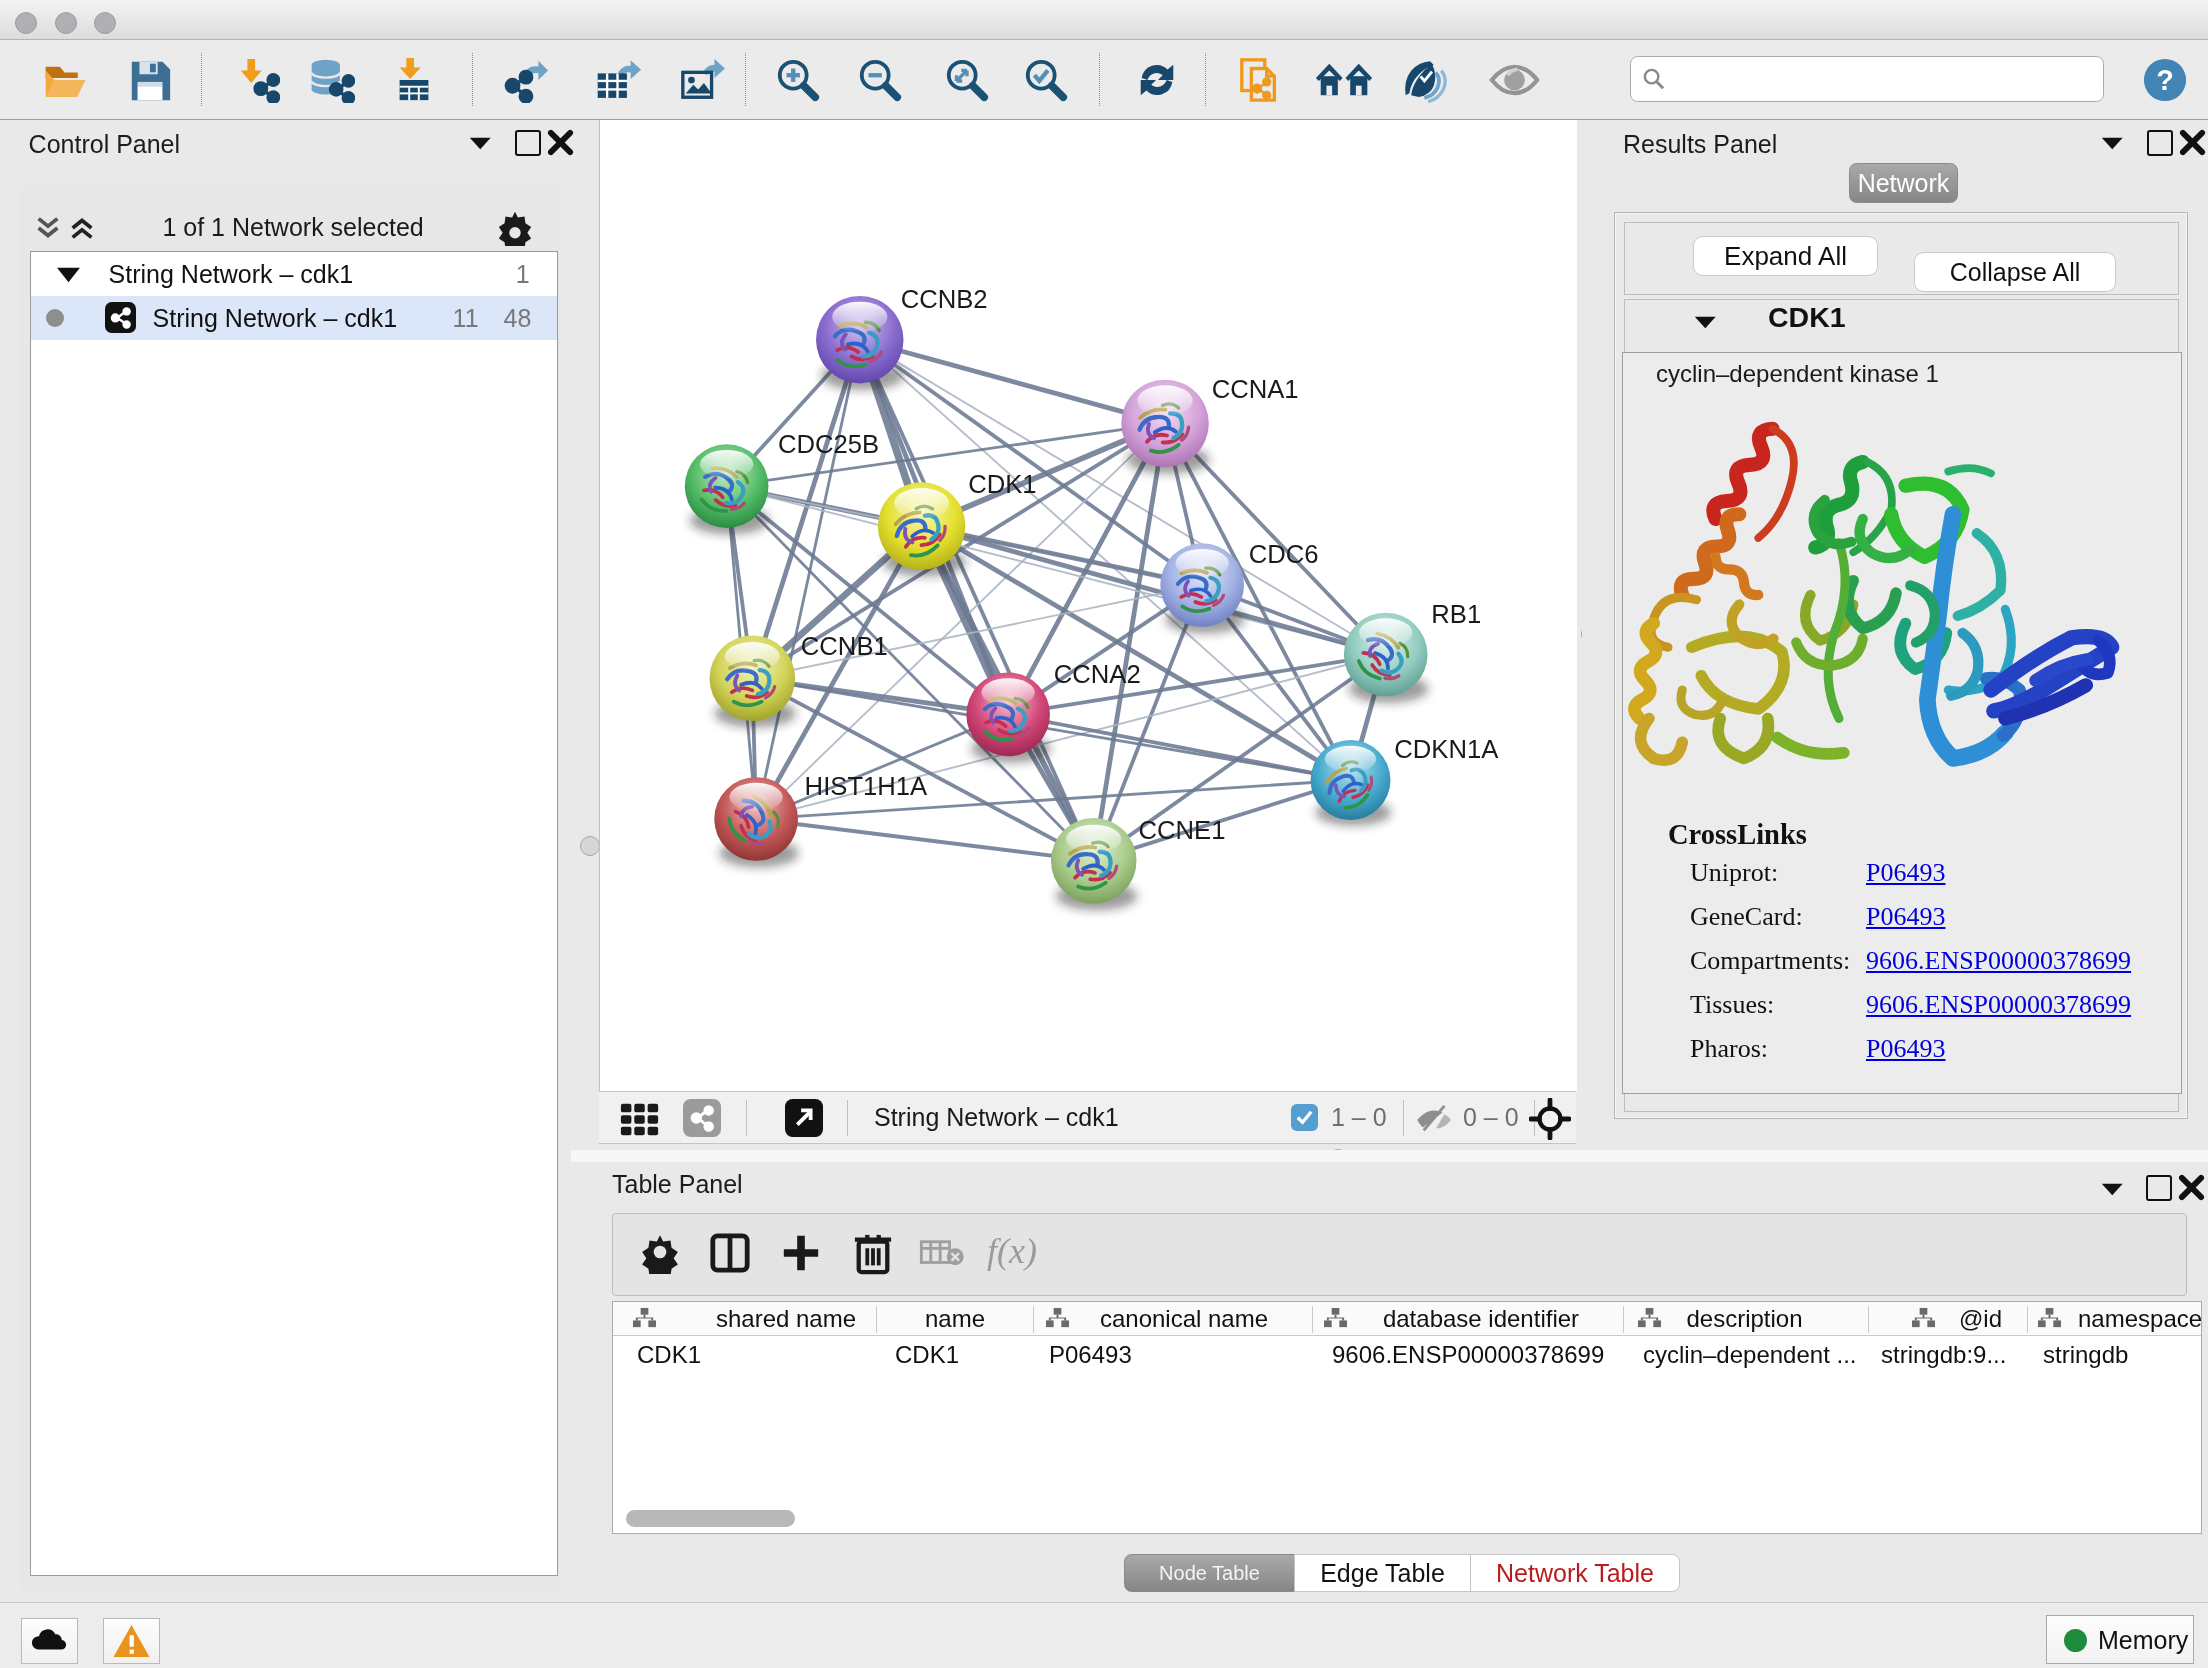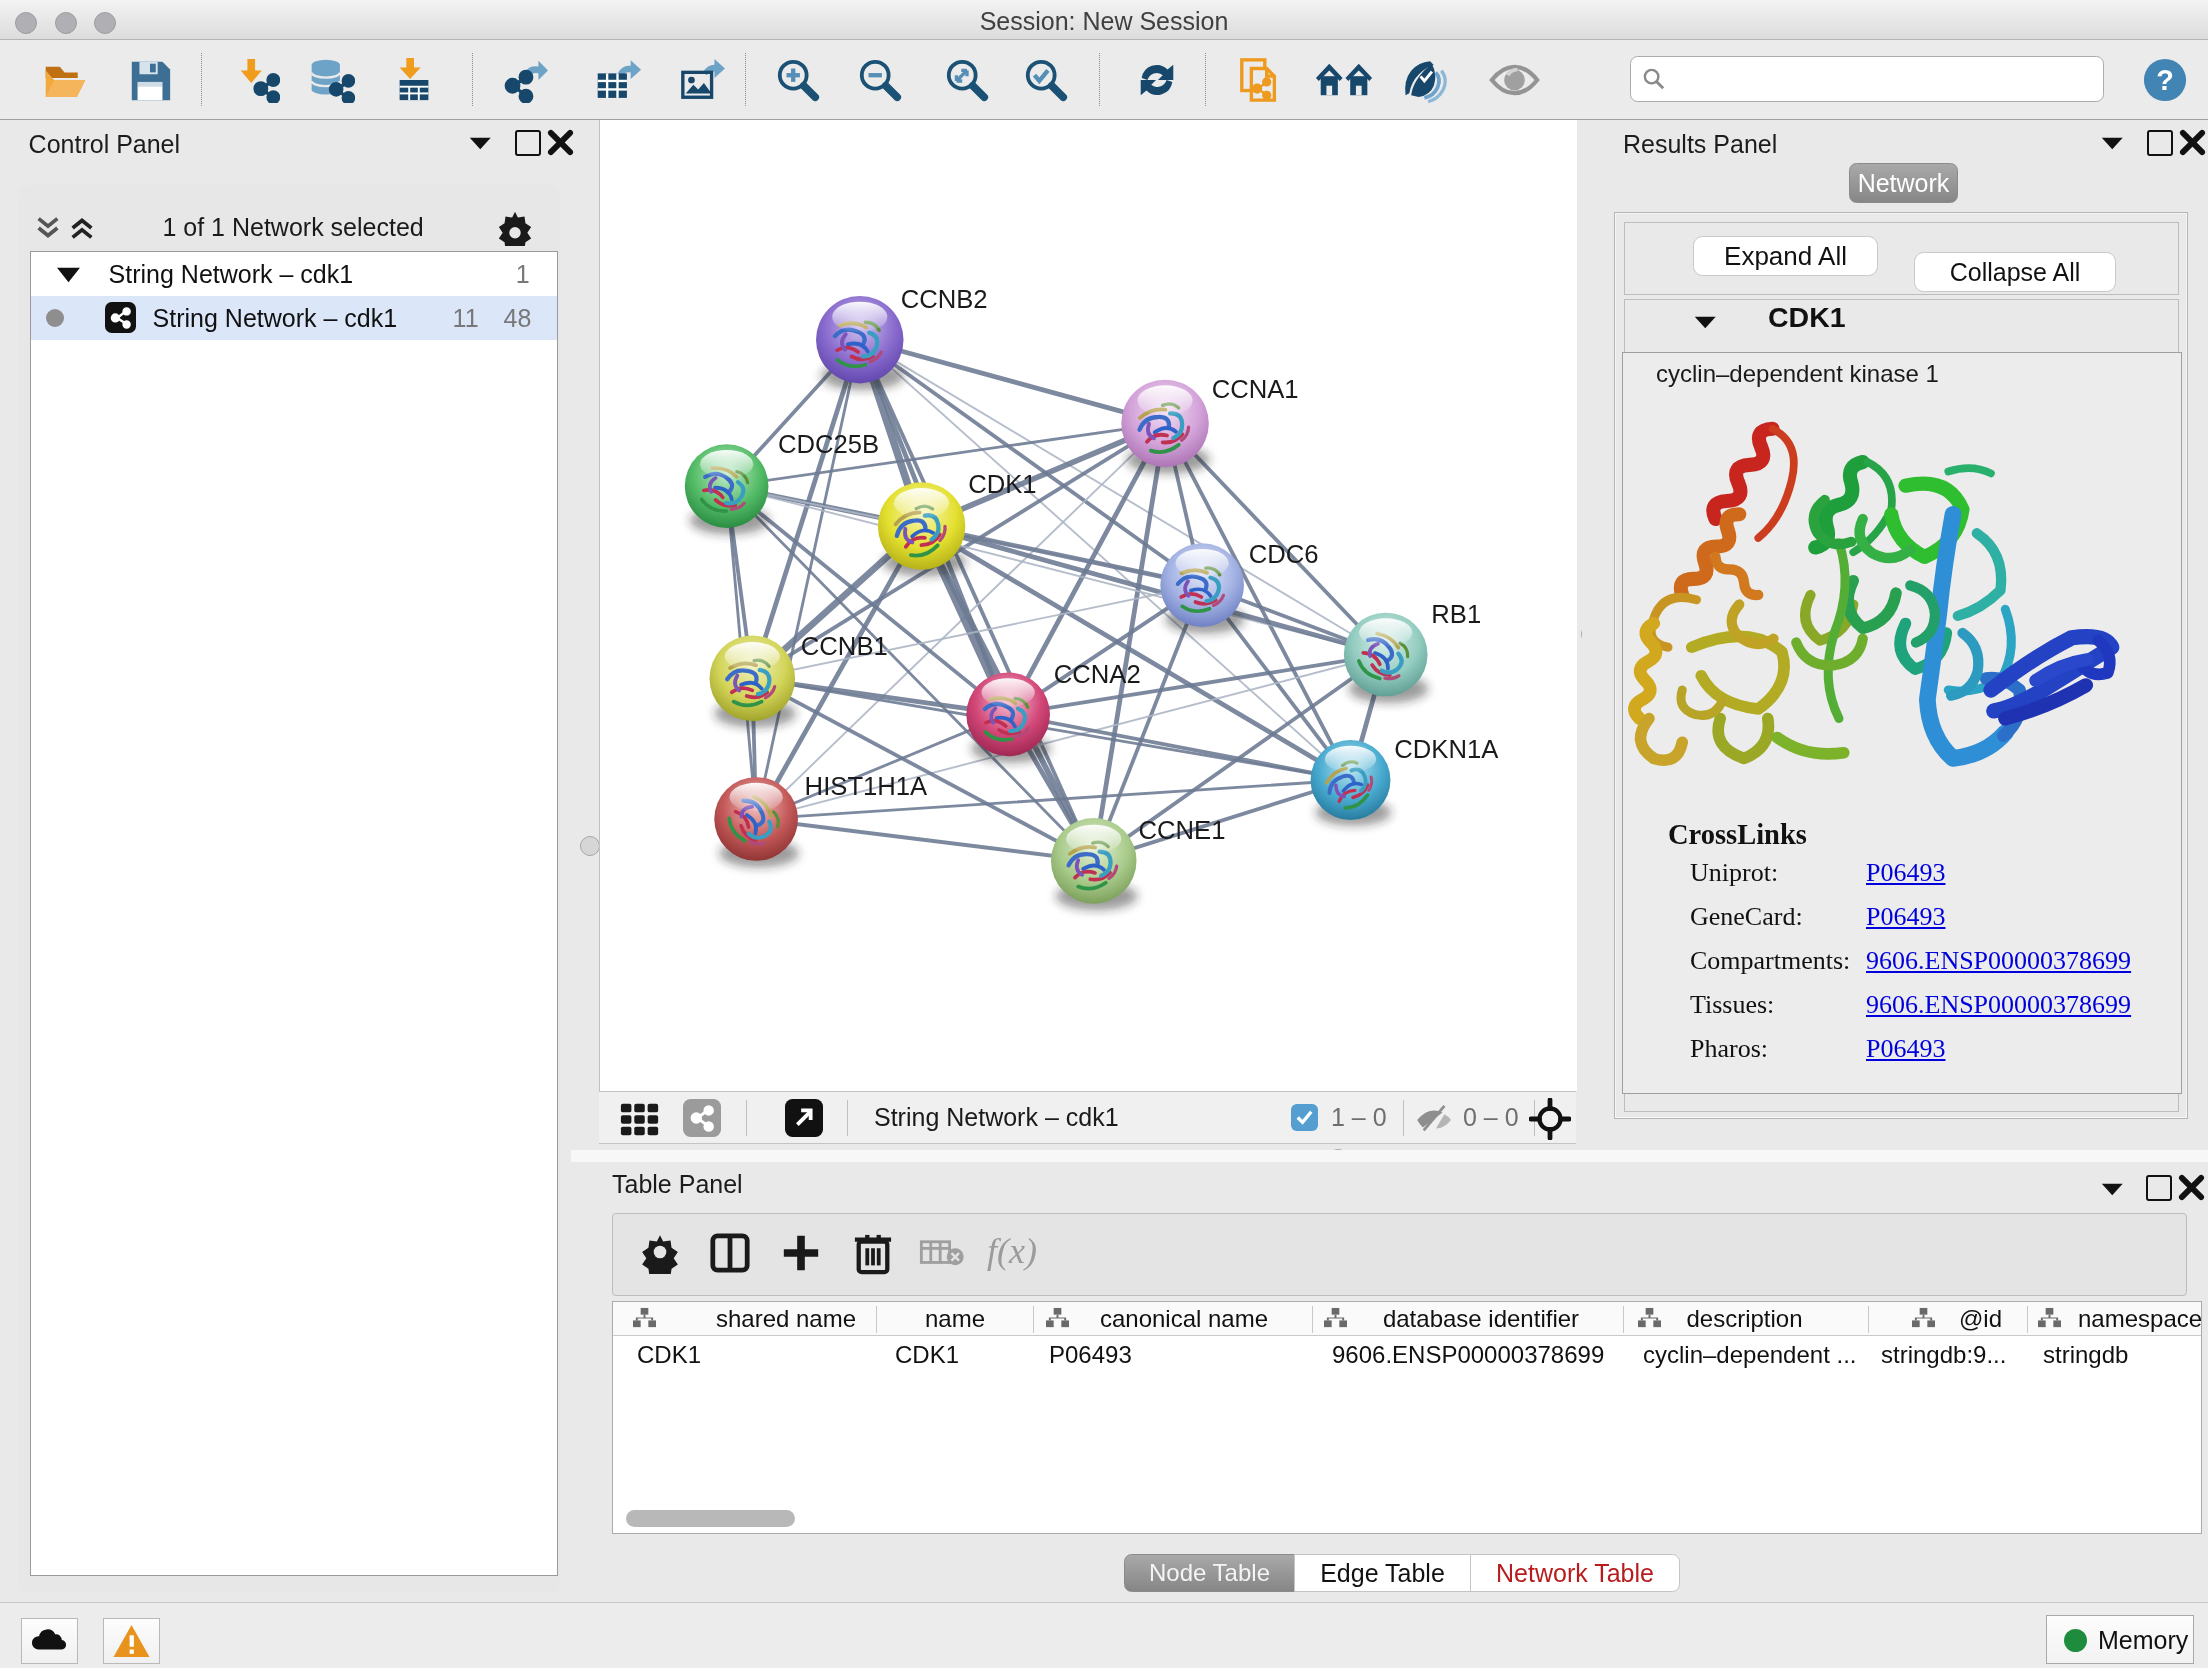--- a/index.html
+++ b/index.html
@@ -25,21 +25,20 @@
   .hlab{position:absolute;top:2.9px;text-align:center;}
   .vsep{position:absolute;top:3.8px;height:27px;border-left:1px solid #c9c9c9;}
   .dcell{position:absolute;top:39px;}
 </style>
 </head>
 <body>
 <div id="titlebar" class="abs">
   <div class="tl" style="left:15px;"></div>
   <div class="tl" style="left:55px;"></div>
   <div class="tl" style="left:94px;"></div>
-  <div id="title">Session: New Session</div>
 </div>
 <div id="toolbar" class="abs">
 <svg class="tbi" style="left:41px" width="49" height="46" viewBox="0 0 52 48">
   <path d="M5 10 h15 l5 6 h14 v6 H5 z" fill="#bf7012"></path>
   <path d="M5 42 V14 l9 10 h33 l-9 18 z" fill="#f2a93e"></path>
   <path d="M5 42 l9-18 h33 l-9 18 z" fill="#f5b55a"></path>
 </svg>
 <svg class="tbi" style="left:127px" width="46" height="46" viewBox="0 0 48 48">
   <path d="M5 5 h32 l8 8 v32 H5 z" fill="#3c6f93"></path>
   <rect x="13" y="5" width="19" height="13" fill="#d7e3ec"></rect>
@@ -700,21 +699,21 @@
     <span class="dcell" style="left:282px">CDK1</span>
     <span class="dcell" style="left:436px">P06493</span>
     <span class="dcell" style="left:719px">9606.ENSP00000378699</span>
     <span class="dcell" style="left:1030px">cyclin–dependent ...</span>
     <span class="dcell" style="left:1268px">stringdb:9...</span>
     <span class="dcell" style="left:1430px">stringdb</span>
   </div>
   <div style="position:absolute;left:55px;top:348px;width:169px;height:17px;background:#b8b8b8;border-radius:8.6px;"></div>
 </div>
 <div id="bottomtabs" class="abs" style="left:0;top:1554px;width:2208px;height:38px;">
-  <div style="position:absolute;left:1124px;top:0;width:169px;height:36px;background:linear-gradient(#a9a9a9,#868686);border:1px solid #8a8a8a;border-radius:7.6px 0 0 7.6px;color:#f4f4f4;font-size:24px;text-align:center;line-height:36px;">Node Table</div>
+  <div style="position:absolute;left:1124px;top:0;width:169px;height:36px;background:linear-gradient(#a9a9a9,#868686);border:1px solid #8a8a8a;border-radius:7.6px 0 0 7.6px;color:#f4f4f4;font-size:20px;text-align:center;line-height:36px;">Node Table</div>
   <div style="position:absolute;left:1294px;top:0;width:175px;height:36px;background:#fff;border:1px solid #c4c4c4;color:#111;font-size:25px;text-align:center;line-height:36px;">Edge Table</div>
   <div style="position:absolute;left:1470px;top:0;width:208px;height:36px;background:#fff;border:1px solid #c4c4c4;border-radius:0 7.6px 7.6px 0;color:#b91c1c;font-size:25px;text-align:center;line-height:36px;">Network Table</div>
 </div>
 <div id="statusbar" class="abs">
   <div style="position:absolute;left:21px;top:15px;width:55px;height:44px;background:linear-gradient(#fdfdfd,#f0f0f0);border:1px solid #b9b9b9;">
     <svg width="55" height="44" viewBox="0 0 58 46">
         <path d="M17 32 a7 7 0 0 1 1 -14 a9 9 0 0 1 17 -2 a6 6 0 0 1 7 6 a5 5 0 0 1 -1 10 z" fill="#111"></path>
       </svg>
   </div>
   <div style="position:absolute;left:103px;top:15px;width:55px;height:44px;background:linear-gradient(#fdfdfd,#f0f0f0);border:1px solid #b9b9b9;">

